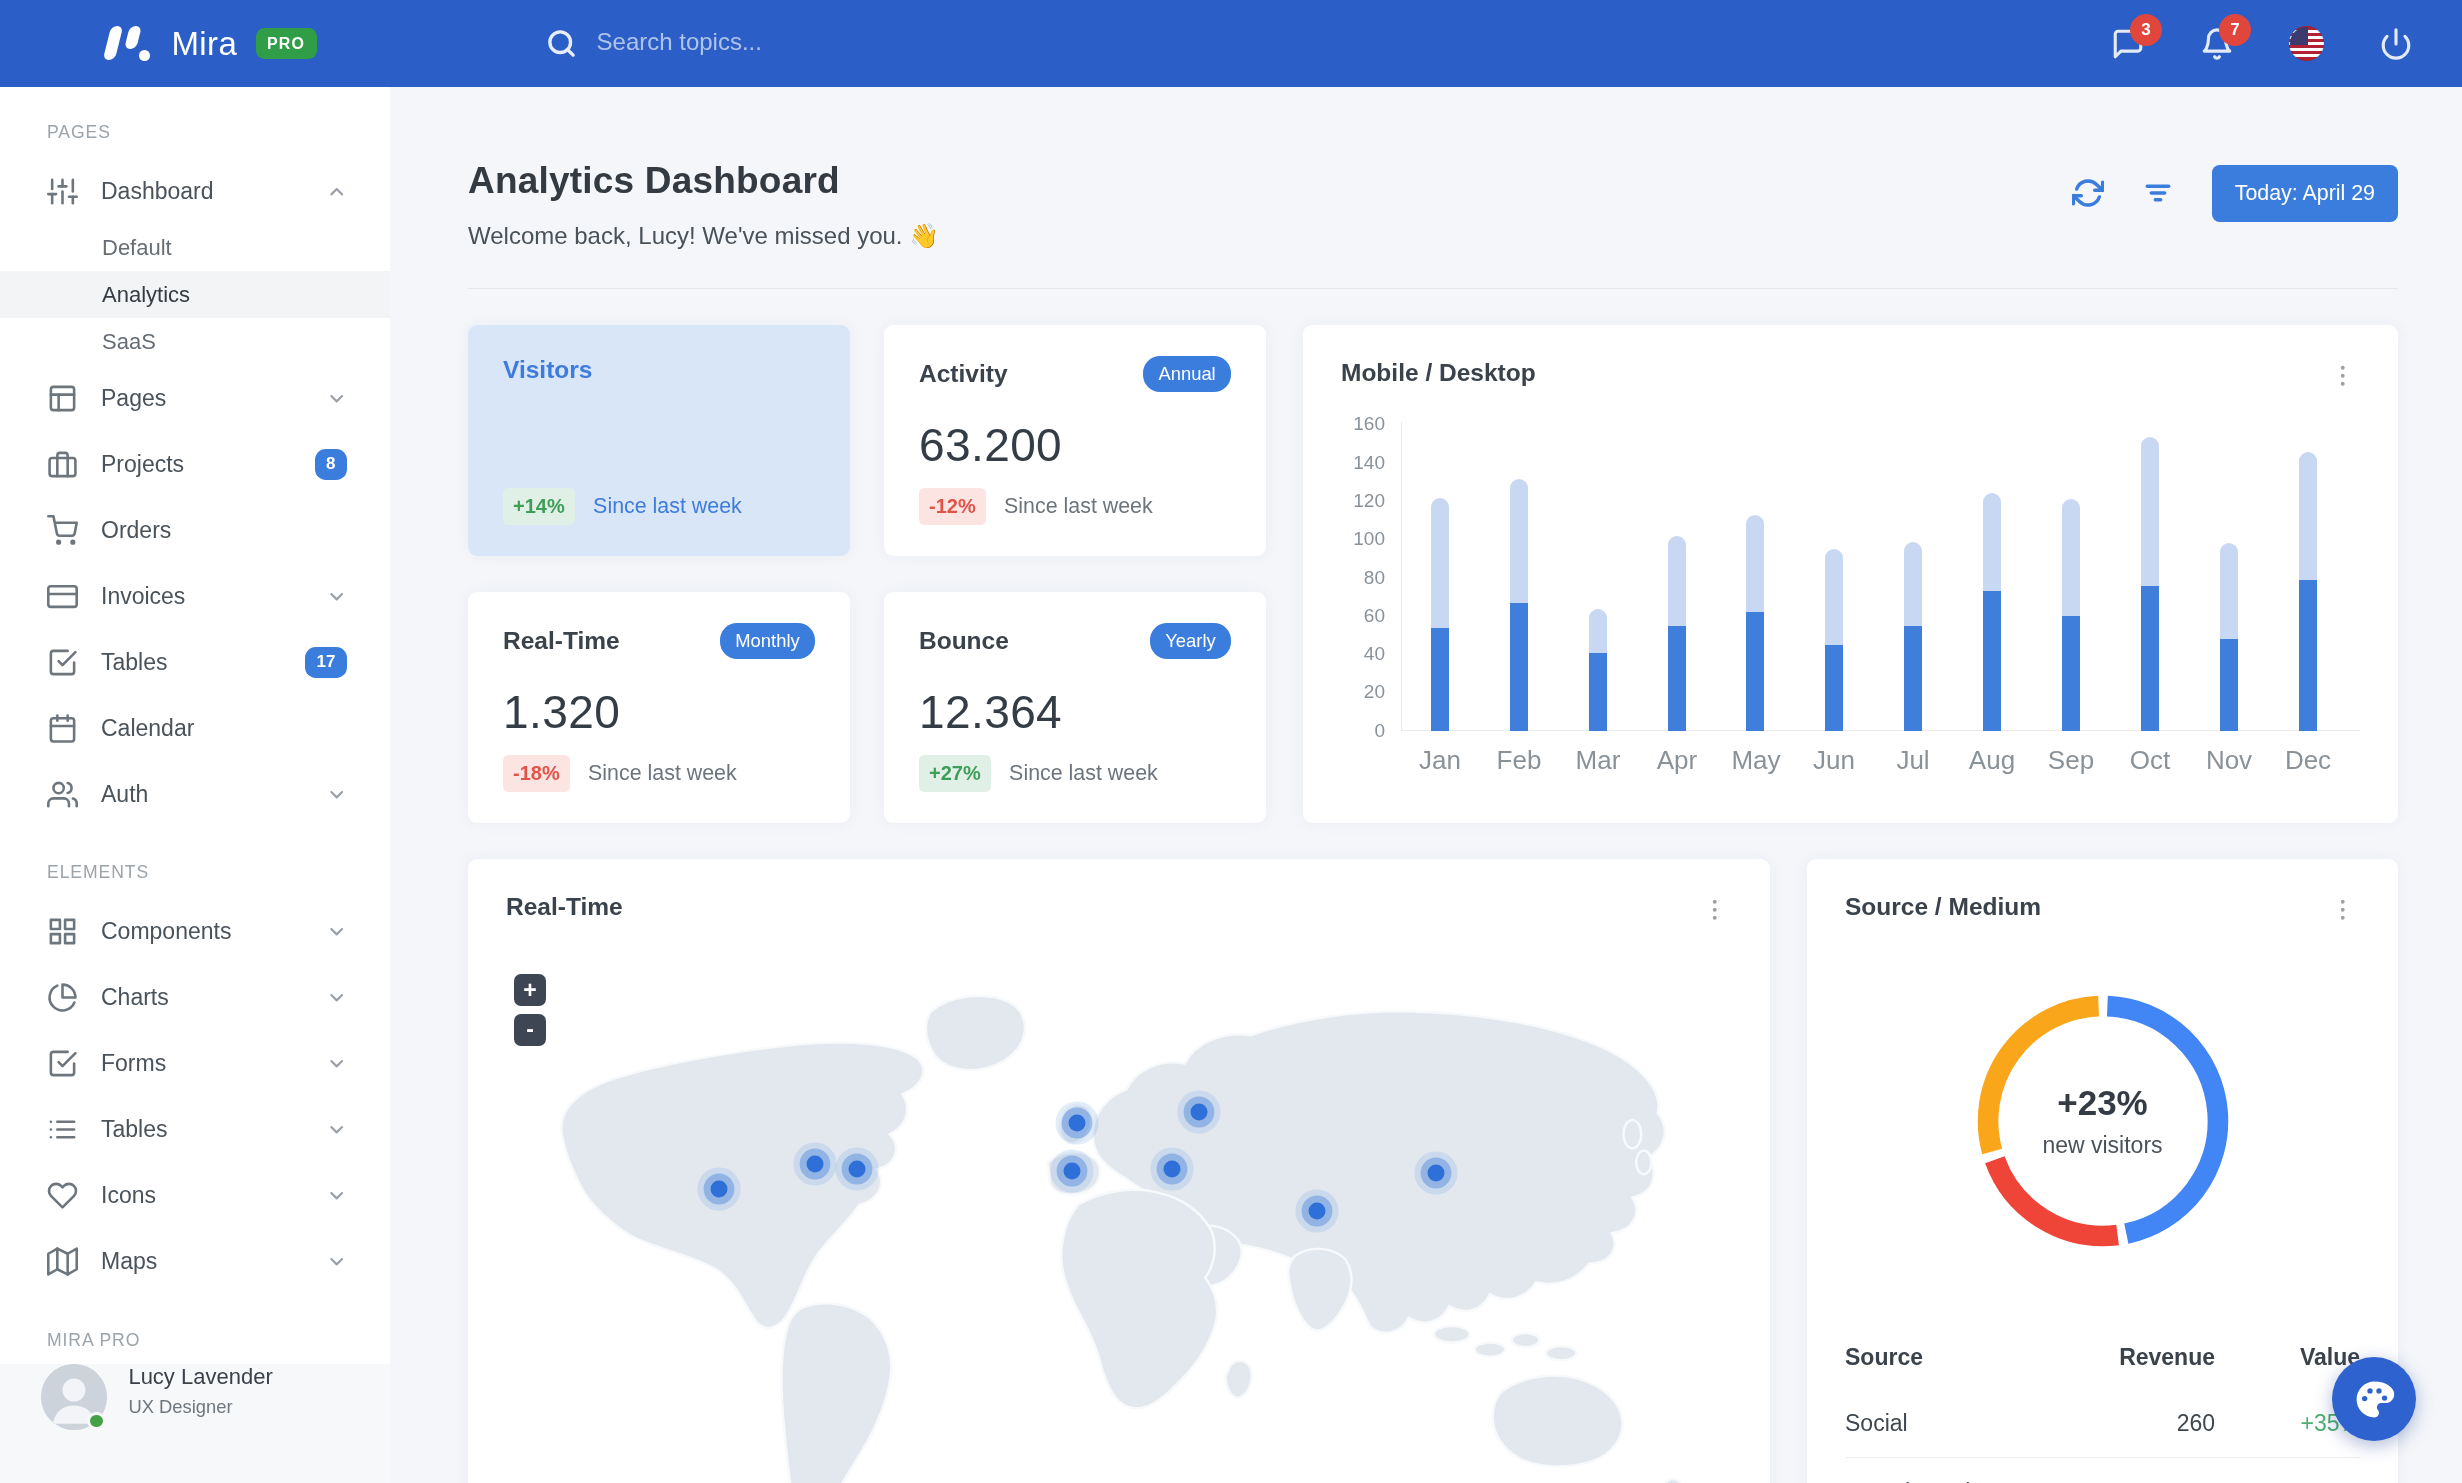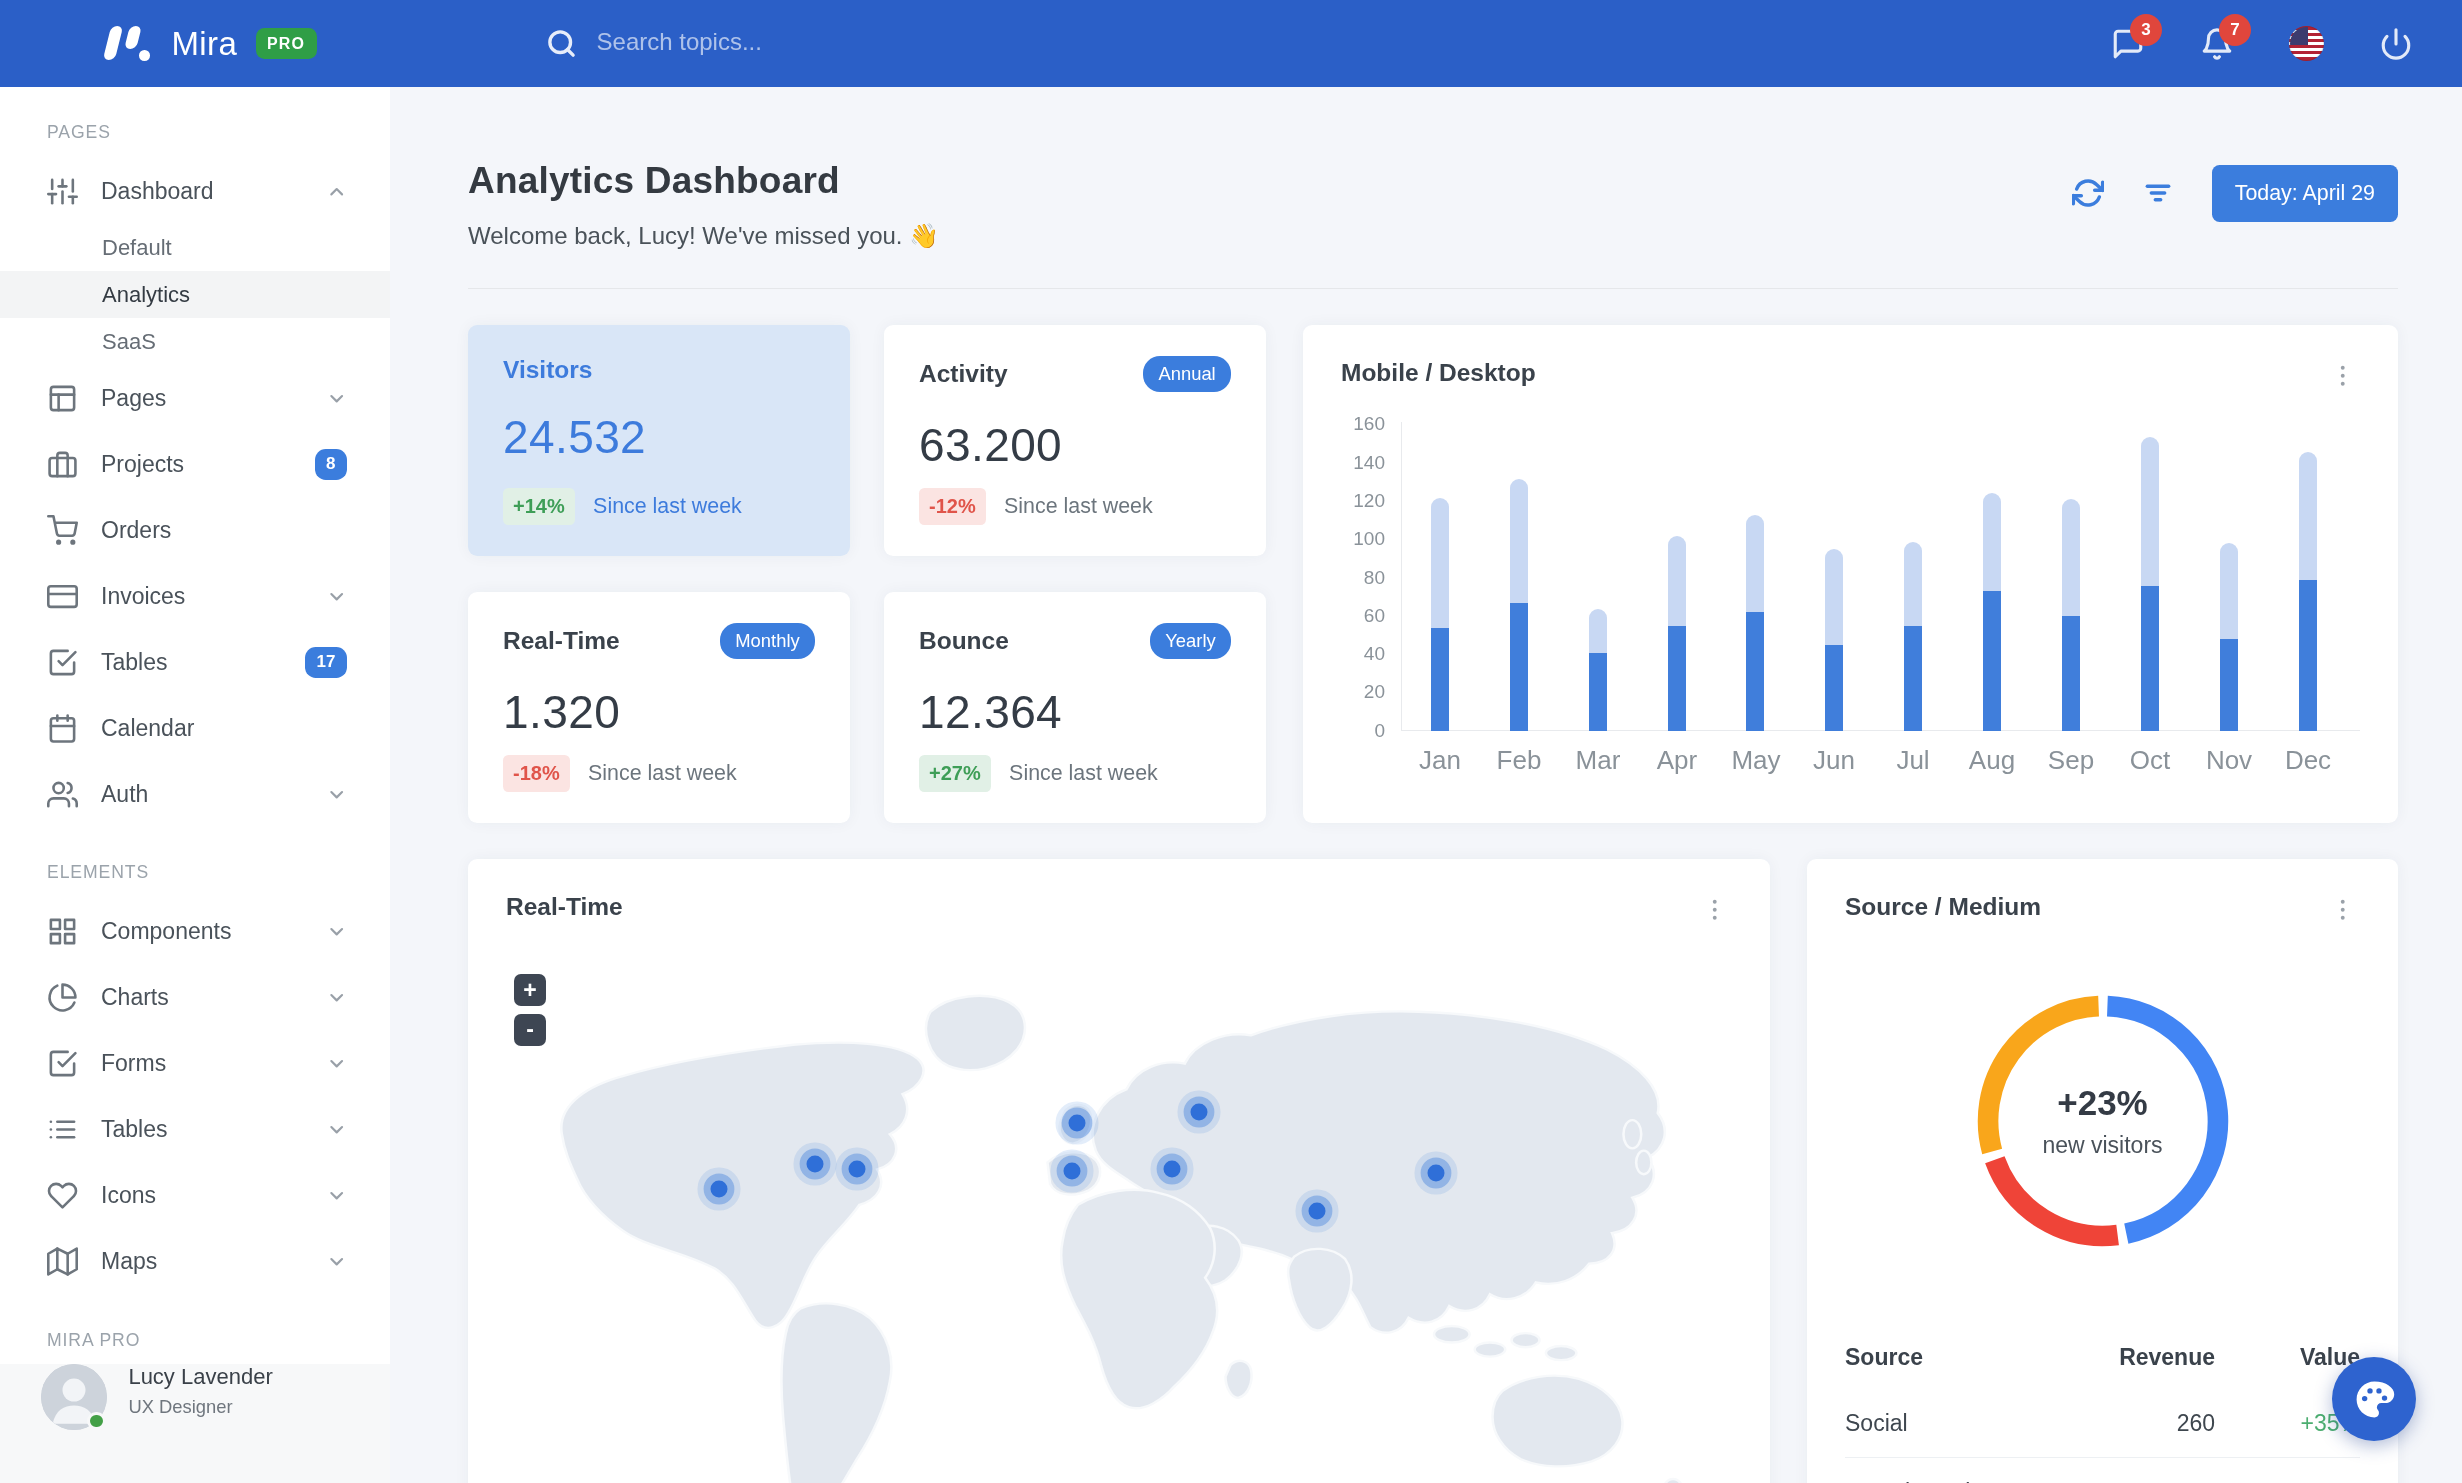--- a/index.html
+++ b/index.html
@@ -430,21 +430,20 @@
     </div>
   </div>
   <div class="divider"></div>
 
   <div class="content">
     <div class="stats-grid" id="stats-grid">
         <div class="card stat-card highlight">
           <div class="stat-title-row">
             <span class="stat-title">Visitors</span>
           </div>
-          <div class="stat-value">24.532</div>
           <div class="stat-bottom">
             <span class="delta-chip up">+14%</span>
             <span class="stat-note">Since last week</span>
           </div>
         </div>
         <div class="card stat-card">
           <div class="stat-title-row">
             <span class="stat-title">Activity</span>
             <span class="period-badge">Annual</span>
           </div>

